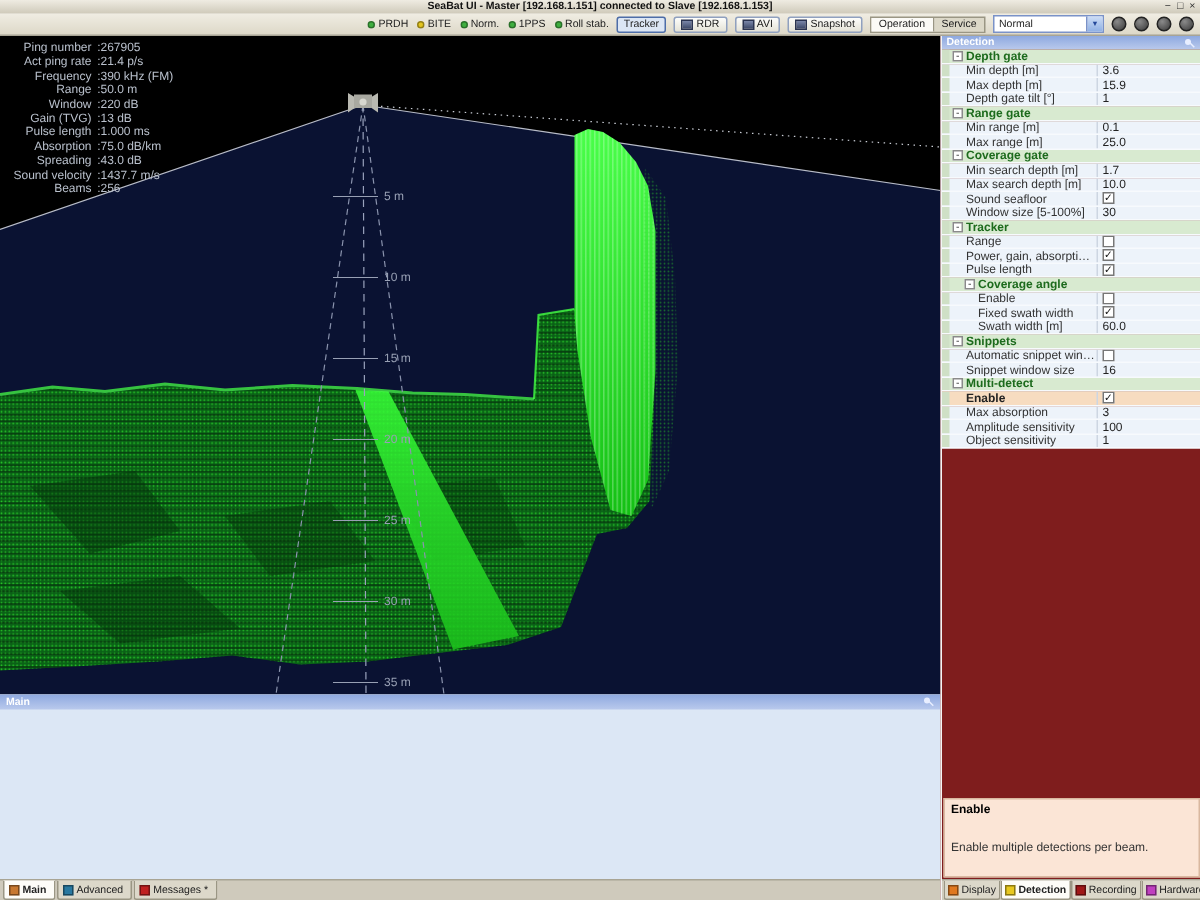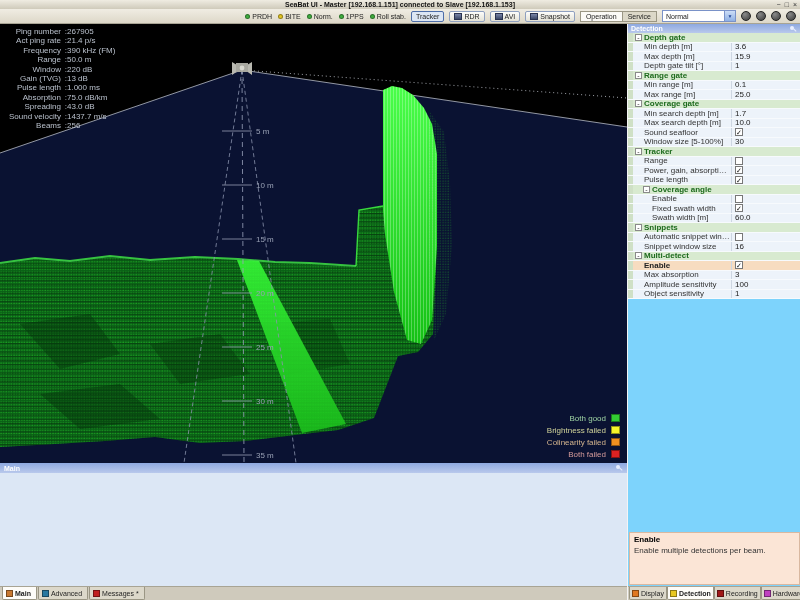--- a/index.html
+++ b/index.html
@@ -46,38 +46,38 @@
   .bp-title { height:10px; background:linear-gradient(#8ea9e0,#b9c9ec); display:flex; align-items:center; padding:0 4px; }
   .bp-title .bp-text { flex:1; color:#fff; font-size:7px; font-weight:bold; }
 
   
   .tabs-strip { position:absolute; left:0; top:586px; width:627px; height:14px; background:#cfcabc; border-top:1px solid #a8a494; display:flex; align-items:flex-start; padding-left:2px; }
   .tab { display:flex; align-items:center; gap:2px; font-size:7px; padding:1px 5px 0 3px; height:13px; background:#dcd8ca; border:1px solid #9a9684; border-top:none; border-radius:0 0 2px 2px; margin-right:1px; }
   .tab.active { background:#fdfcf8; font-weight:bold; }
   .tab-ico { width:7px; height:7px; border:1px solid rgba(0,0,0,.4); }
 
   
-  .right-panel { position:absolute; left:627px; top:24px; width:173px; height:576px; background:#7dd3fc; border-left:1px solid #f4f4f4; }
+  .right-panel { position:absolute; left:627px; top:24px; width:173px; height:576px; background:#7f1d1d; border-left:1px solid #f4f4f4; }
   .rp-header { height:9px; background:linear-gradient(#8ea9e0,#b9c9ec); display:flex; align-items:center; padding:0 3px; }
   .rp-header .rp-text { flex:1; color:#fff; font-size:7px; font-weight:bold; }
   .pg { position:absolute; left:0; top:9px; width:173px; }
   .pg-row { display:flex; align-items:center; height:9.5px; background:#edf3fa; border-bottom:1px solid #f7fafd; overflow:hidden; }
   .pg-strip { width:5px; align-self:stretch; background:#cfe0c6; flex:none; }
   .pg-exp { width:7px; height:7px; flex:none; border:1px solid #8a8a8a; background:#fff; font-size:7px; line-height:5px; text-align:center; color:#333; margin:0 2px; }
   .pg-row.pg-group { background:#d8ead0; }
   .pg-row.pg-group .pg-label { color:#1d6b1d; font-weight:bold; }
   .pg-label { flex:1; font-size:8px; line-height:9px; color:#333; white-space:nowrap; overflow:hidden; text-overflow:ellipsis; }
   .pg-spacer { width:11px; flex:none; }
   .pg-value { width:70px; flex:none; align-self:stretch; border-left:1px solid #cdd6e2; display:flex; align-items:center; padding-left:3px; font-size:8px; color:#222; }
   .pg-check { width:8px; height:8px; border:1px solid #777; background:#fff; font-size:7px; line-height:7px; text-align:center; color:#111; }
   .pg-row.sel { background:#f7dcc0; }
   .pg-row.sel .pg-label { font-weight:bold; color:#222; }
   .help-box { position:absolute; left:1px; top:508px; width:171px; height:53px; background:#fbe5d6; border:1px solid #d9b8a0; padding:2px 4px; }
   .help-title { font-size:8px; font-weight:bold; color:#000; }
-  .help-text { font-size:8px; color:#333; margin-top:2px; }
+  .help-text { font-size:8px; color:#333; margin-top:16px; }
   .rp-tabs { position:absolute; left:0; top:562px; width:173px; height:14px; background:#cfcabc; border-top:1px solid #a8a494; display:flex; padding-left:1px; }
   .rp-tabs .tab { padding:1px 2px 0 2px; margin-right:0; }
 
   svg text { font-family:"Liberation Sans", sans-serif; }
 </style>
 </head>
 <body>
 
 <div class="app">
 
@@ -269,38 +269,20 @@
           <span class="k">Sound velocity</span>
           <span class="c">:</span>
           <span class="v">1437.7 m/s</span>
         </div>
         <div class="info-row">
           <span class="k">Beams</span>
           <span class="c">:</span>
           <span class="v">256</span>
         </div>
       </div>
-    <div class="legend" id="legend">
-        <div class="legend-row">
-          <span class="lg-label" style="color: rgb(159, 212, 164);">Both good</span>
-          <span class="lg-swatch" style="background: rgb(51, 204, 51);"></span>
-        </div>
-        <div class="legend-row">
-          <span class="lg-label" style="color: rgb(210, 212, 154);">Brightness failed</span>
-          <span class="lg-swatch" style="background: rgb(245, 245, 42);"></span>
-        </div>
-        <div class="legend-row">
-          <span class="lg-label" style="color: rgb(212, 180, 142);">Colinearity failed</span>
-          <span class="lg-swatch" style="background: rgb(240, 144, 32);"></span>
-        </div>
-        <div class="legend-row">
-          <span class="lg-label" style="color: rgb(212, 154, 154);">Both failed</span>
-          <span class="lg-swatch" style="background: rgb(221, 34, 34);"></span>
-        </div>
-      </div>
   </div>
 
   <div class="bottom-panel">
     <div class="bp-title">
       <span class="bp-text">Main</span>
       <svg width="8" height="8">
           <circle cx="3" cy="3" r="2" fill="#e8eeff"></circle>
           <rect x="4" y="4" width="1" height="4" fill="#e8eeff" transform="rotate(-45 4 4)"></rect>
         </svg>
     </div>

